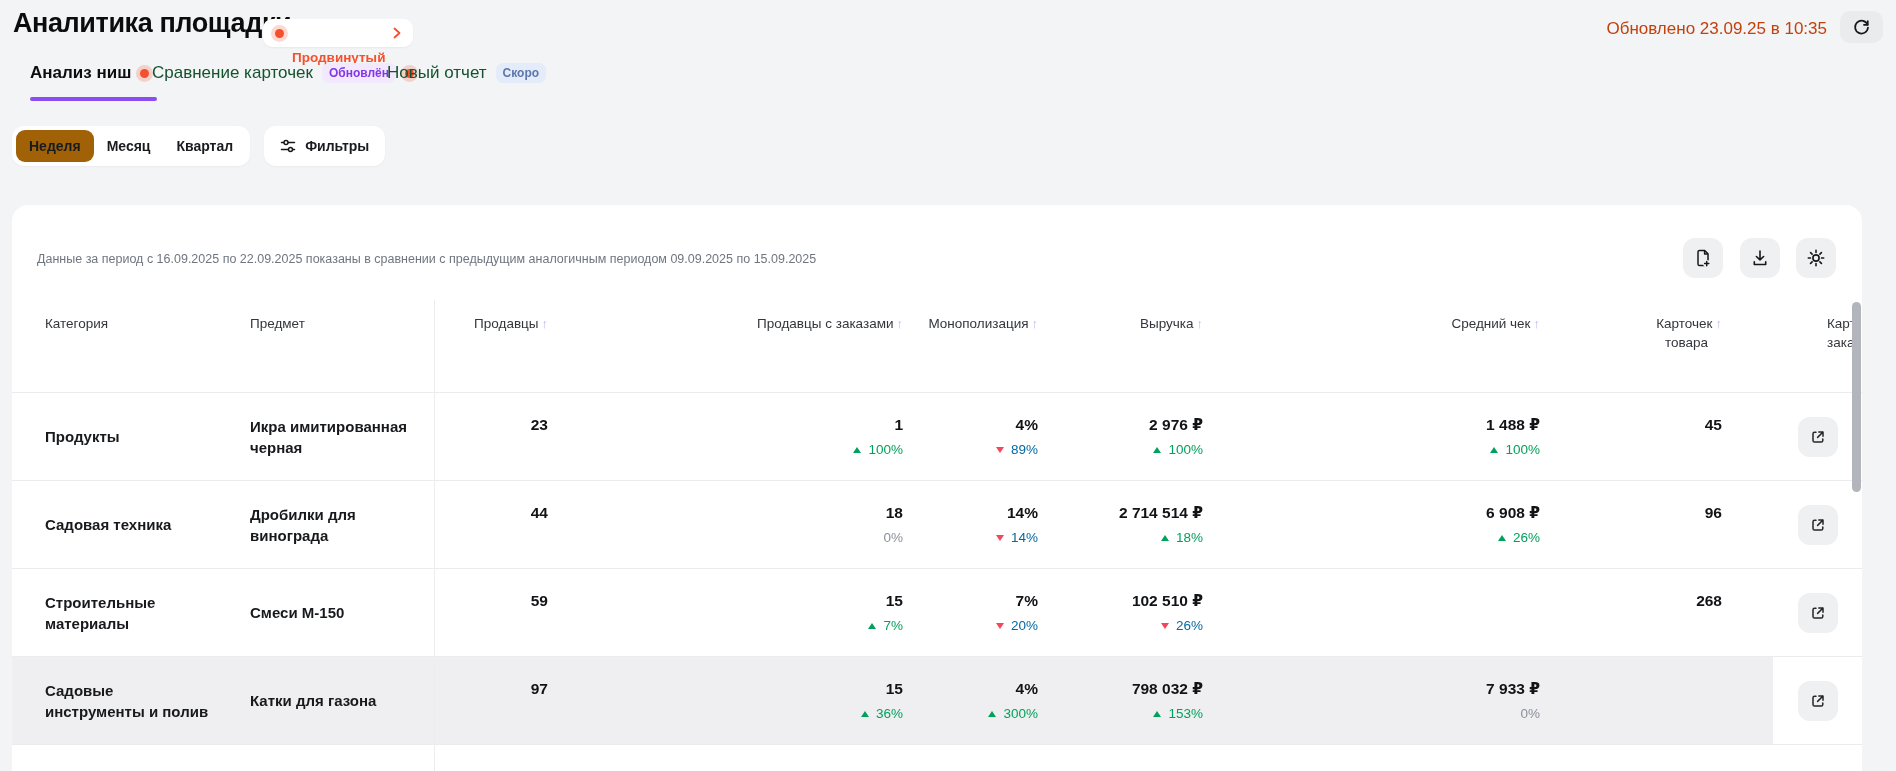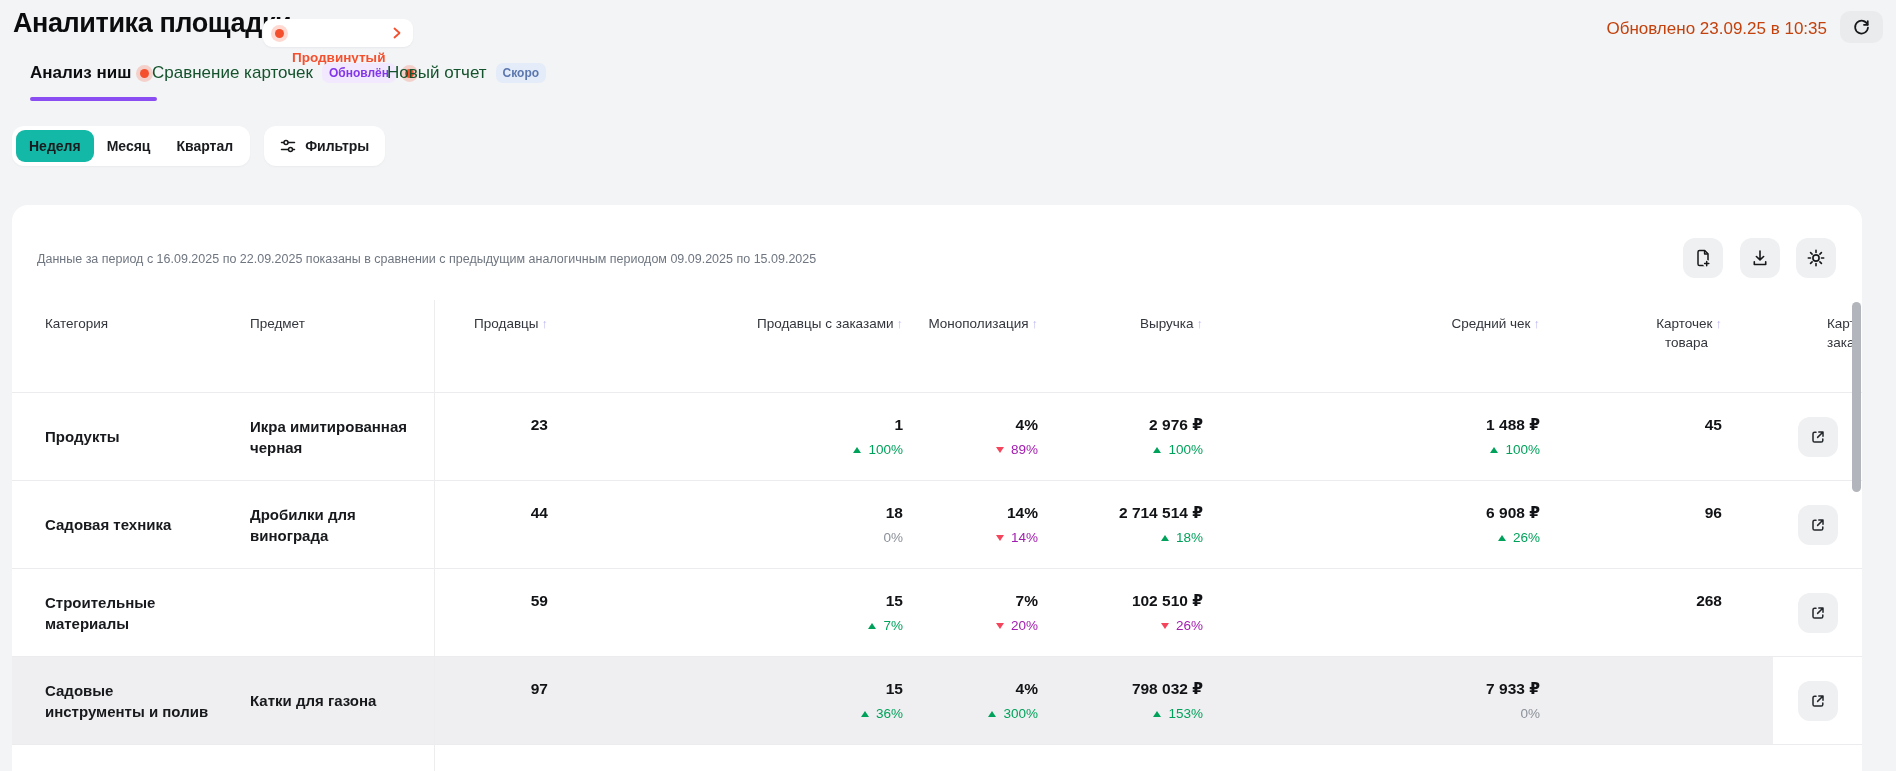--- a/index.html
+++ b/index.html
@@ -29,21 +29,21 @@
   .tab .lbl { font-weight:500; color:#14532d; }
   .tab.active .lbl { font-weight:700; color:#0c0d10; }
   .tab-underline { position:absolute; left:18px; top:34px; width:127px; height:3.5px; border-radius:2px; background:#8a4df2; }
   .mini-badge { font-size:12px; font-weight:600; border-radius:7px; padding:3px 7px; line-height:14px; }
   .mini-badge.purple { background:#f2e9fe; color:#8336ea; }
   .mini-badge.blue { background:#e4ebf9; color:#5c77ae; }
   
   .controls { position:absolute; left:12px; top:126px; display:flex; gap:14px; }
   .seg { background:#fff; border-radius:12px; padding:4px; display:flex; box-shadow:0 1px 2px rgba(20,22,30,.04); }
   .seg-btn { border:none; background:transparent; font-family:inherit; font-size:14px; font-weight:600; color:#191b1e; padding:8px 13px; border-radius:9px; cursor:pointer; }
-  .seg-btn.selected { background:#14b8a6; }
+  .seg-btn.selected { background:#a16207; }
   .filters-btn {
     background:#fff; border:none; border-radius:12px; padding:8px 16px; display:flex; align-items:center; gap:9px;
     font-family:inherit; font-size:14px; font-weight:600; color:#191b1e; cursor:pointer; box-shadow:0 1px 2px rgba(20,22,30,.04);
   }
   
   .card { position:absolute; left:12px; top:205px; width:1850px; height:600px; background:#fff; border-radius:16px; overflow:hidden; }
   .period-info { position:absolute; left:25px; top:47px; font-size:12.5px; color:#6f7680; }
   .icon-btn {
     position:absolute; top:33px; width:40px; height:40px; border:none; cursor:pointer;
     background:#eff0f2; border-radius:12px; display:flex; align-items:center; justify-content:center;
@@ -56,21 +56,21 @@
   .th.num { text-align:right; cursor:pointer; }
   .sort-arrow { color:#b9b3ef; font-size:13px; margin-left:3px; }
   .th-clip { overflow:hidden; white-space:nowrap; }
   .row { position:absolute; left:0; width:100%; height:88px; border-top:1px solid #ececef; }
   .row.hl { background:#efeff1; }
   .cell { position:absolute; top:0; height:87px; display:flex; flex-direction:column; justify-content:center; }
   .cell.txt { font-size:15px; font-weight:600; color:#17191c; line-height:21px; }
   .cell.num { align-items:flex-end; text-align:right; }
   .val { font-size:15.5px; font-weight:700; color:#121316; line-height:22px; }
   .sub { min-height:20px; line-height:20px; font-size:13.5px; font-weight:500; margin-top:4px; display:flex; align-items:center; }
-  .sub.up { color:#00a25b; } .sub.down { color:#a21caf; } .sub.flat { color:#8b9199; }
+  .sub.up { color:#00a25b; } .sub.down { color:#0369a1; } .sub.flat { color:#8b9199; }
   .tri { display:inline-block; width:0; height:0; border-left:4.5px solid transparent; border-right:4.5px solid transparent; margin-right:7px; }
   .sub.up .tri { border-bottom:6px solid #00a25b; }
   .sub.down .tri { border-top:6px solid #f5455c; }
   .actions { position:absolute; left:1761px; top:0; bottom:0; width:89px; background:#fff; }
   .link-btn {
     position:absolute; left:25px; top:24px; width:40px; height:40px; border:none; cursor:pointer;
     background:#eff0f2; border-radius:12px; display:flex; align-items:center; justify-content:center;
   }
   svg { display:block; }
 </style>
@@ -278,20 +278,21 @@
                 <path d="M7 4.2H5.6A1.6 1.6 0 0 0 4 5.8v6.6A1.6 1.6 0 0 0 5.6 14h6.6a1.6 1.6 0 0 0 1.6-1.6V11" stroke="#23262a" stroke-width="1.5" stroke-linecap="round"></path>
                 <path d="M8.6 9.4L14 4M9.8 4H14v4.2" stroke="#23262a" stroke-width="1.5" stroke-linecap="round" stroke-linejoin="round"></path>
               </svg>
           </span>
         </button>
       </div>
     </div>
 
     <div class="row" style="top:363px">
       <div class="cell txt" style="left:33px;width:170px">Строительные материалы</div>
+      <div class="cell txt" style="left:238px;width:172px">Смеси М-150</div>
       <div class="cell num" style="left:380px;width:156px">
           <div class="val">59</div>
           <div class="sub"></div>
         </div>
       <div class="cell num" style="left:700px;width:191px">
           <div class="val">15</div>
           <div class="sub up">
             <span class="tri"></span>
             <span>7%</span>
           </div>

